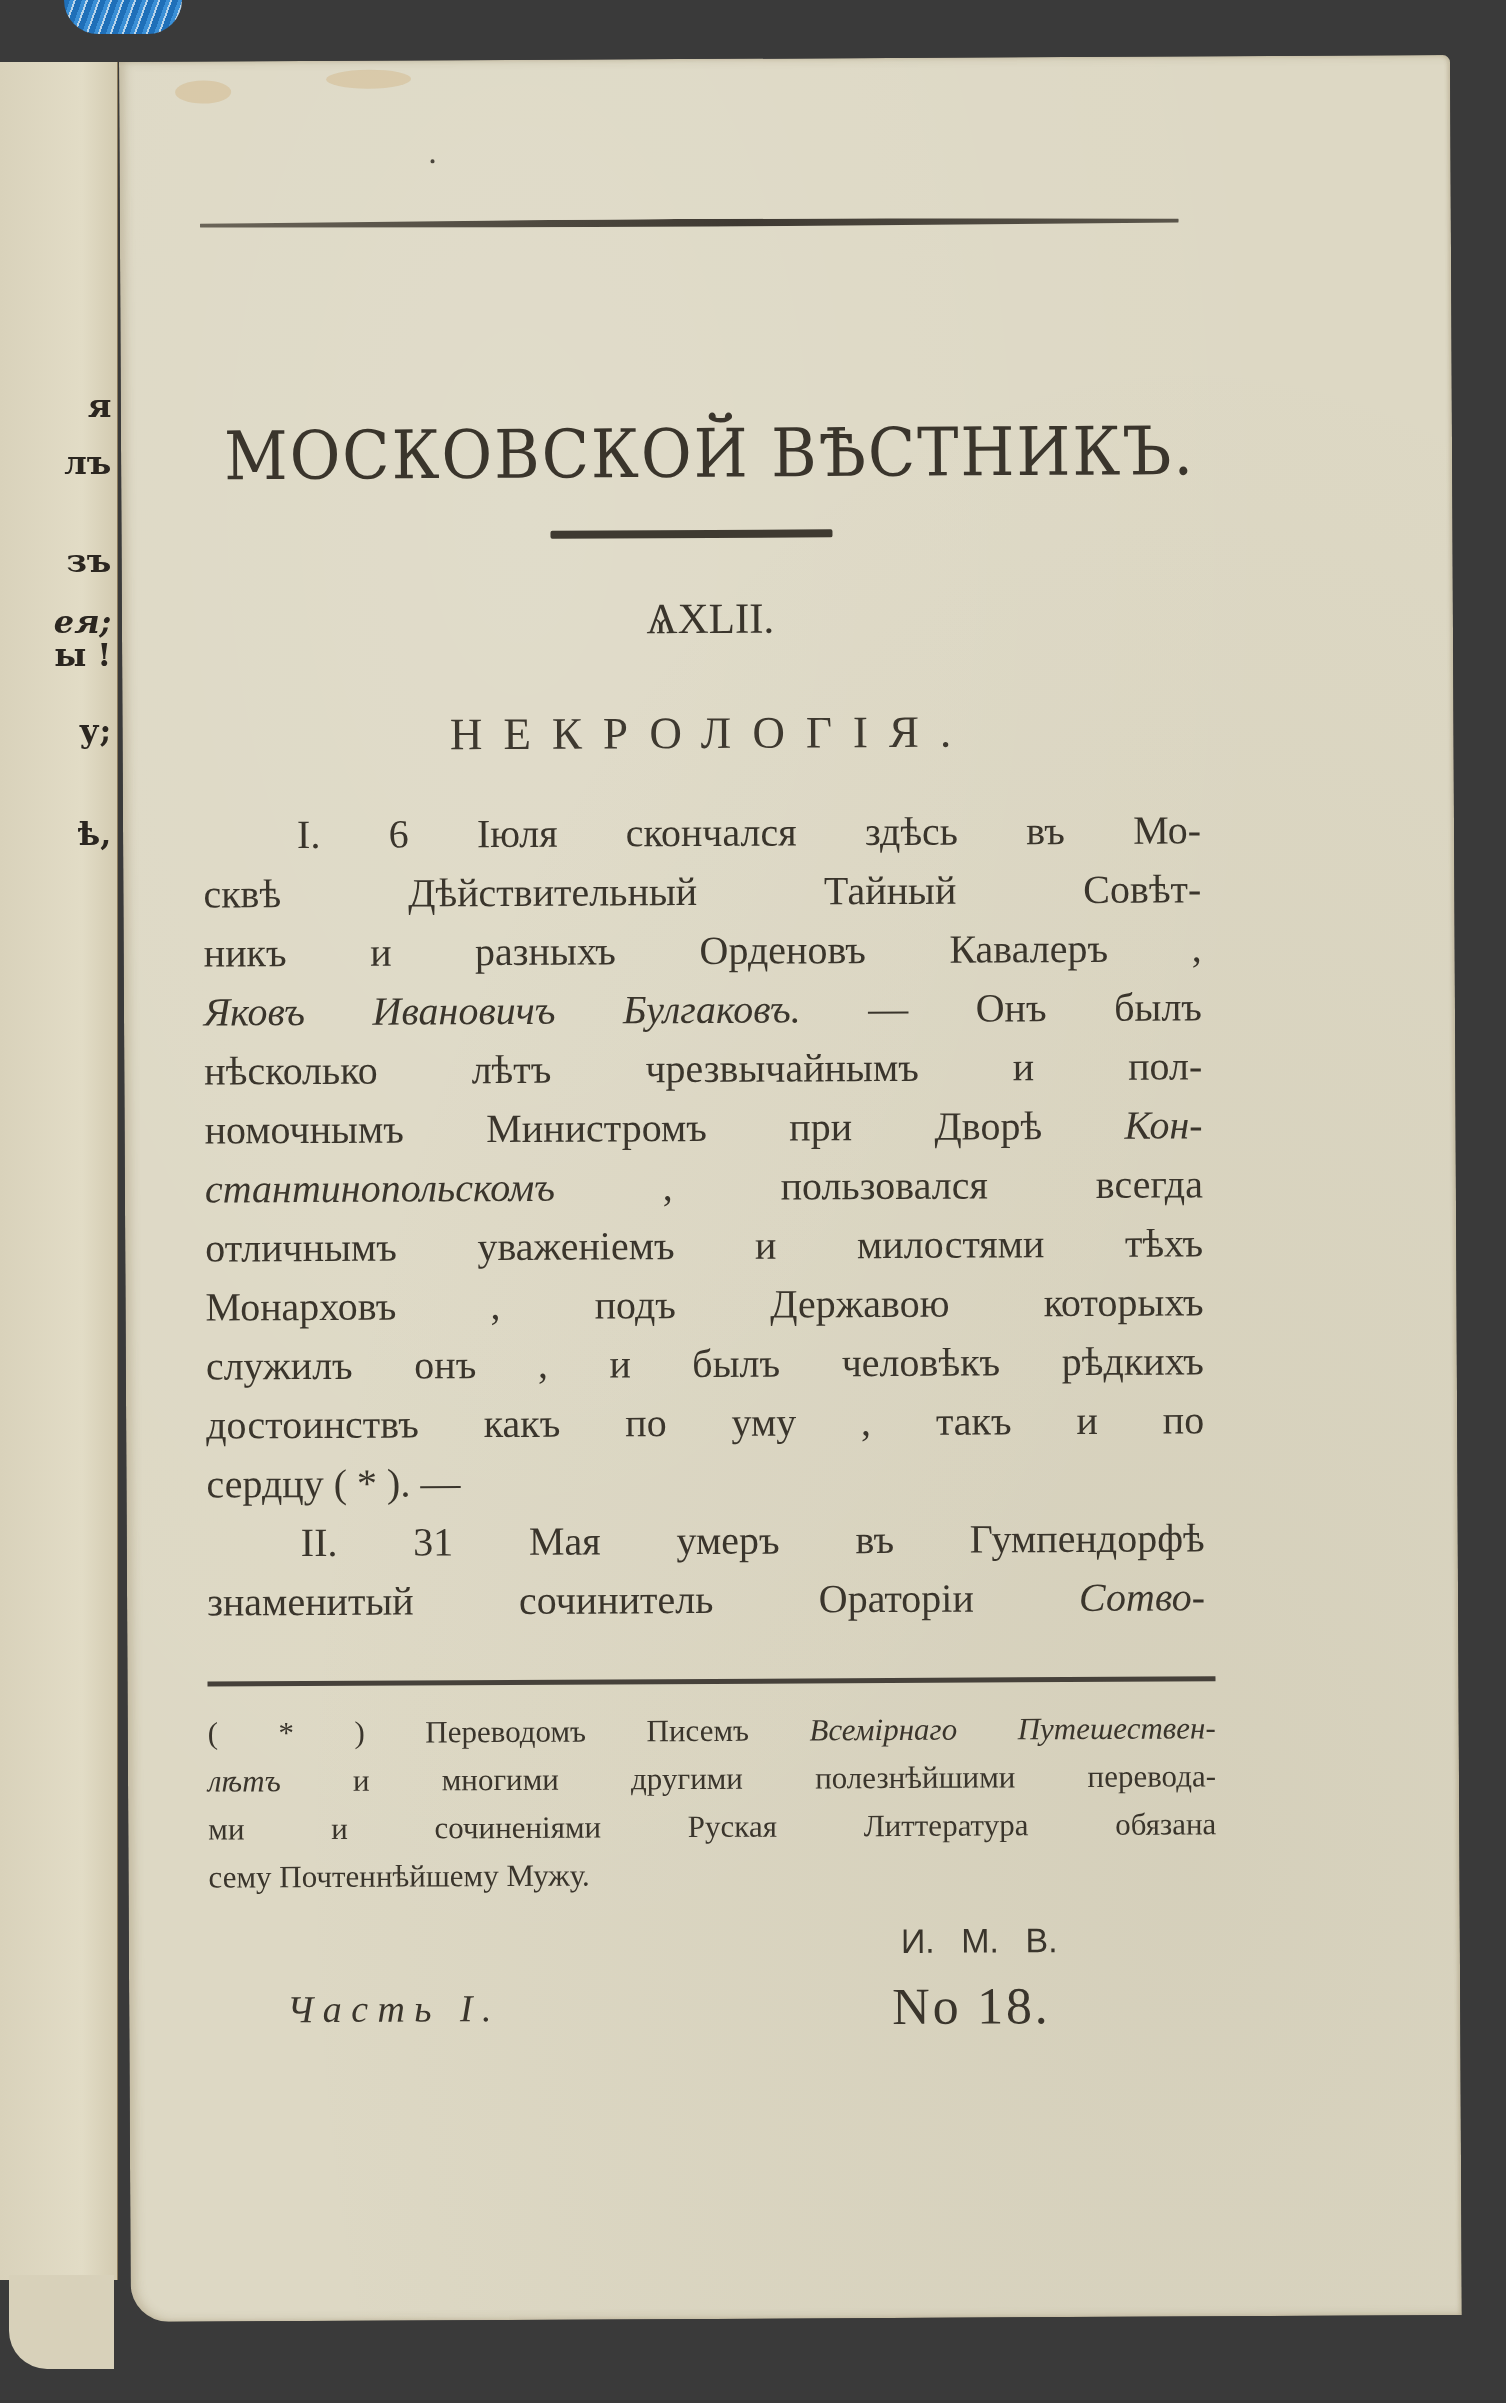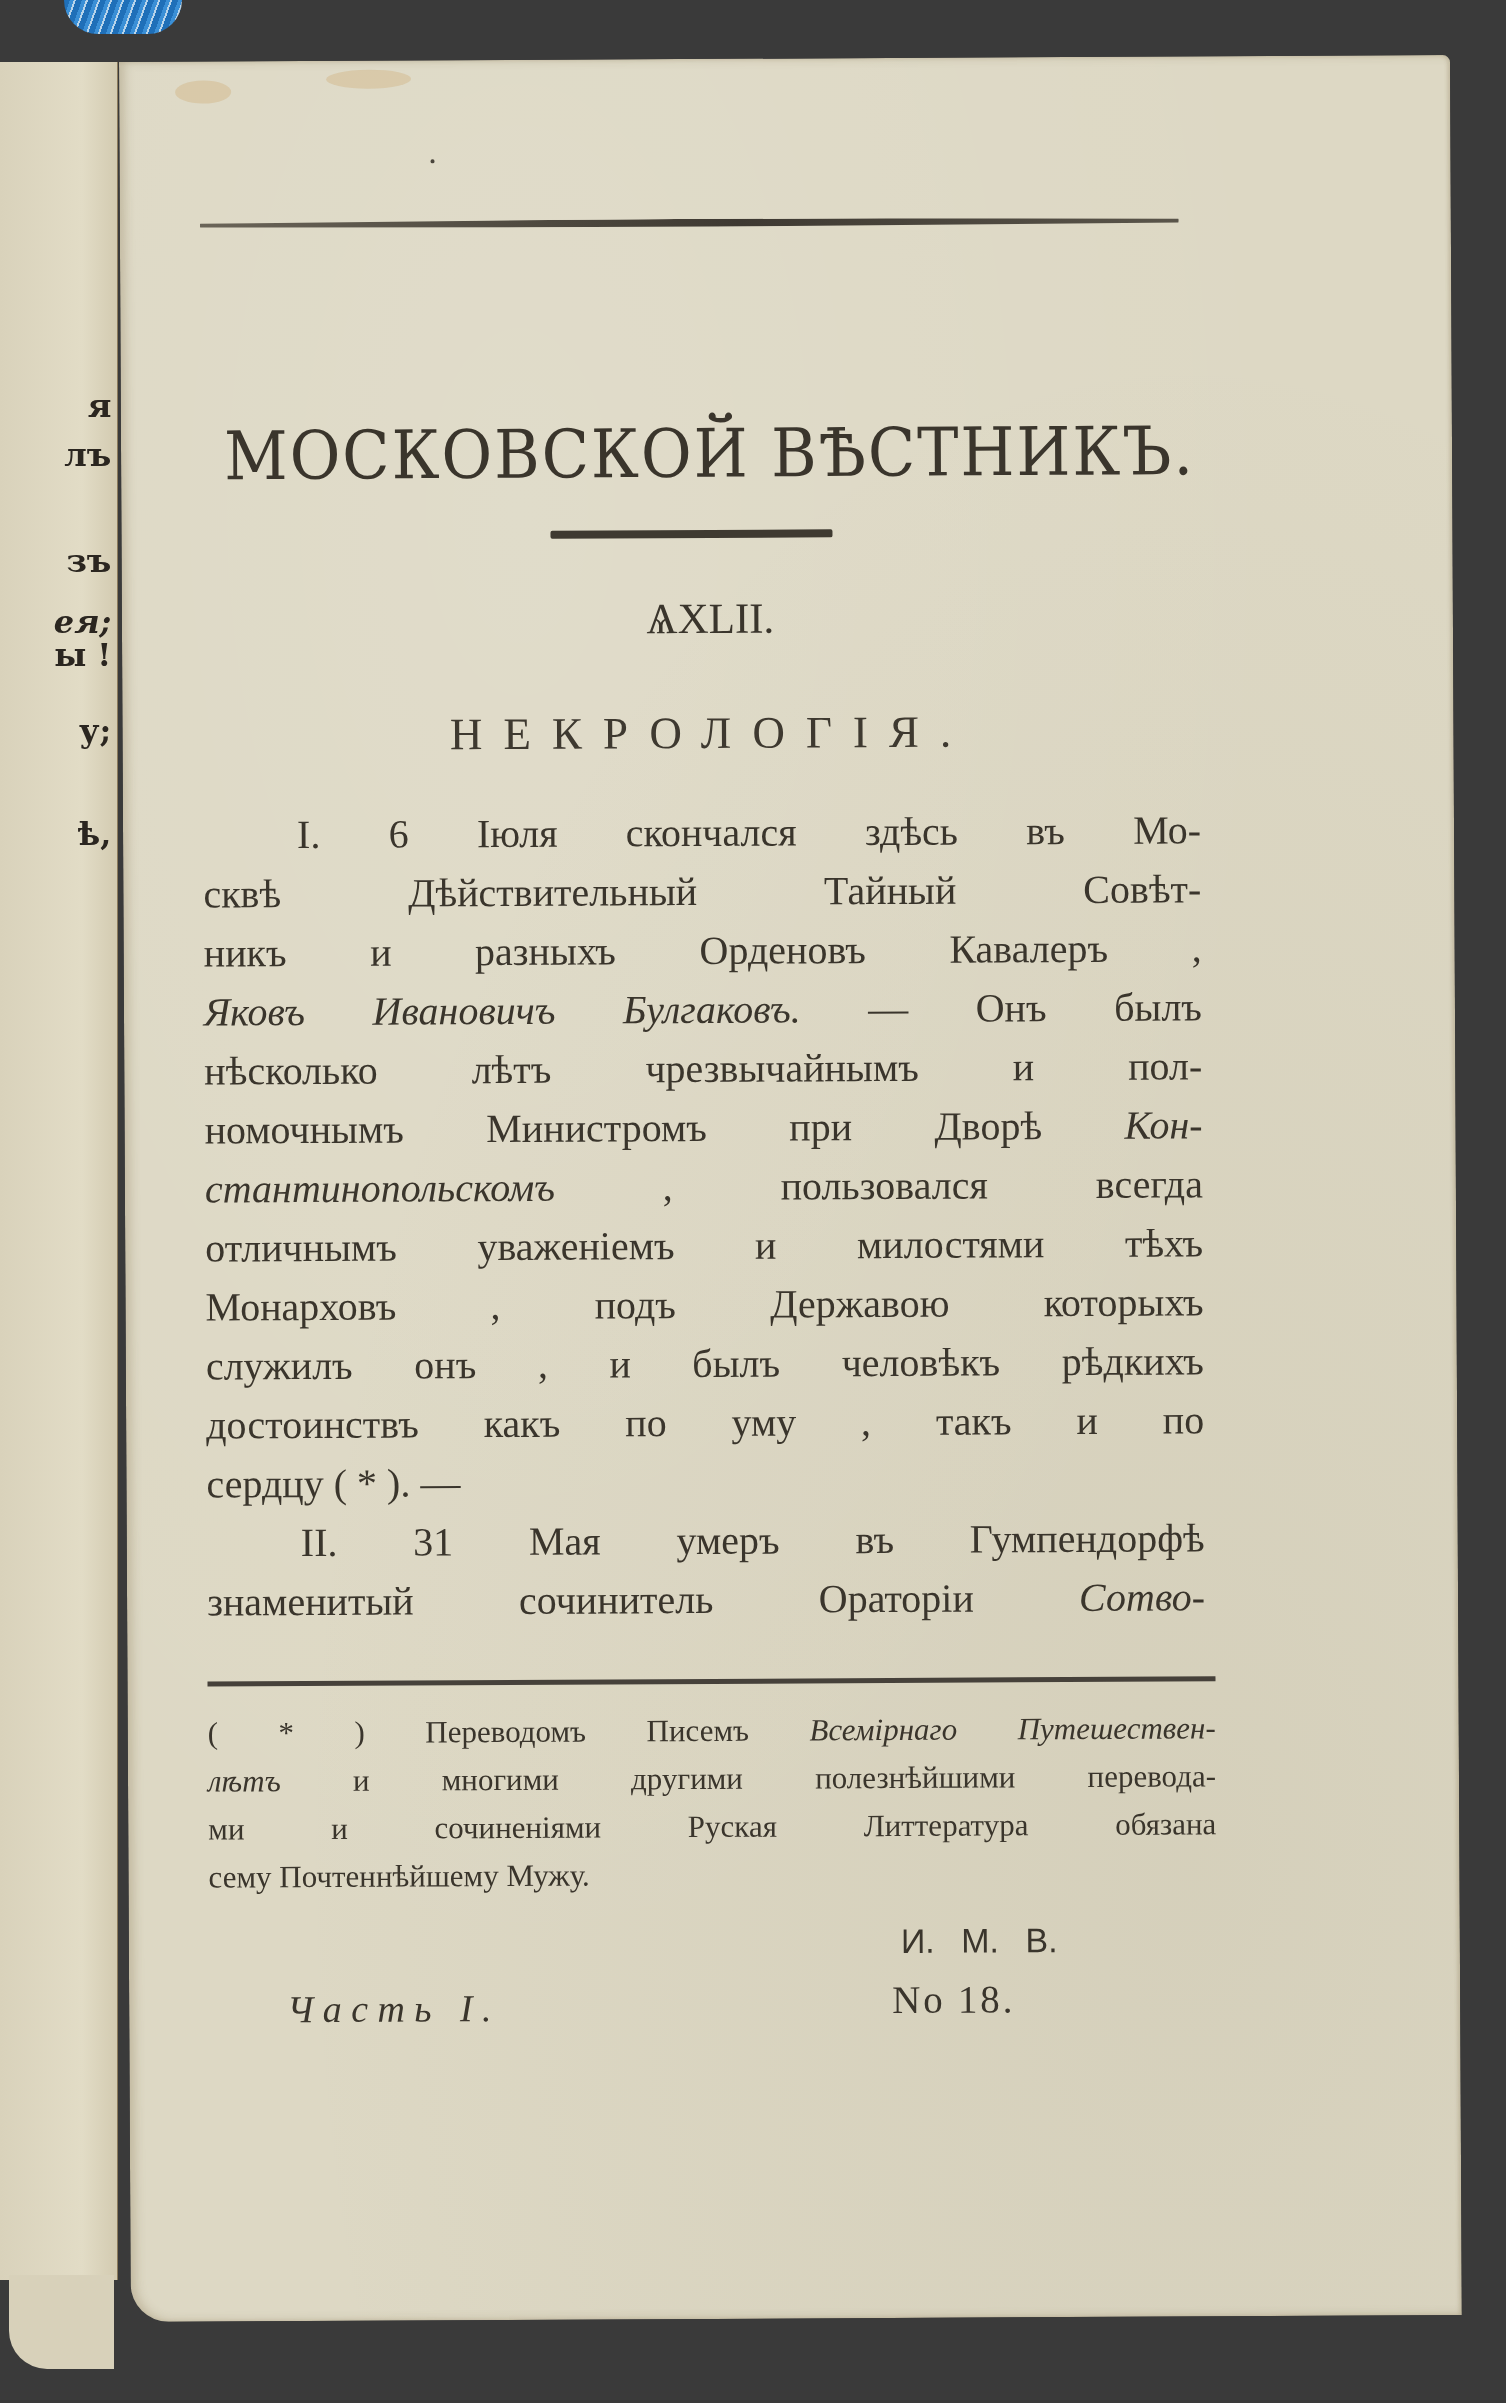--- a/index.html
+++ b/index.html
@@ -202,40 +202,40 @@
       font-style: italic;
       font-size: 38px;
       letter-spacing: 9.4px;
       color: #3a352c;
     }
     .issue-no {
       position: absolute;
       left: 763px;
       top: 1919px;
       font-family: "Liberation Serif", serif;
-      font-size: 39px;
+      font-size: 52px;
       color: #3a352c;
       letter-spacing: 2.8px;
     }
     .mark {
       position: absolute;
       width: 3.8px; height: 3.8px;
       background: #4a453c;
       border-radius: 50%;
     }
   </style>
 </head>
 <body>
 
 <div class="thread"></div>
 
 <div class="left-page">
   <div class="left-fragments" id="left-fragments">
       <span class="left-frag" style="top: 325px;">я</span>
-      <span class="left-frag" style="top: 374px;">лъ</span>
+      <span class="left-frag" style="top: 382px;">лъ</span>
       <span class="left-frag" style="top: 480px;">зъ</span>
       <span class="left-frag" style="top: 541px; font-style: italic;">ея;</span>
       <span class="left-frag" style="top: 574px;">ы !</span>
       <span class="left-frag" style="top: 650px;">у;</span>
       <span class="left-frag" style="top: 753px;">ѣ,</span>
     </div>
 </div>
 <div class="left-page-lower"></div>
 
 <div class="page">

